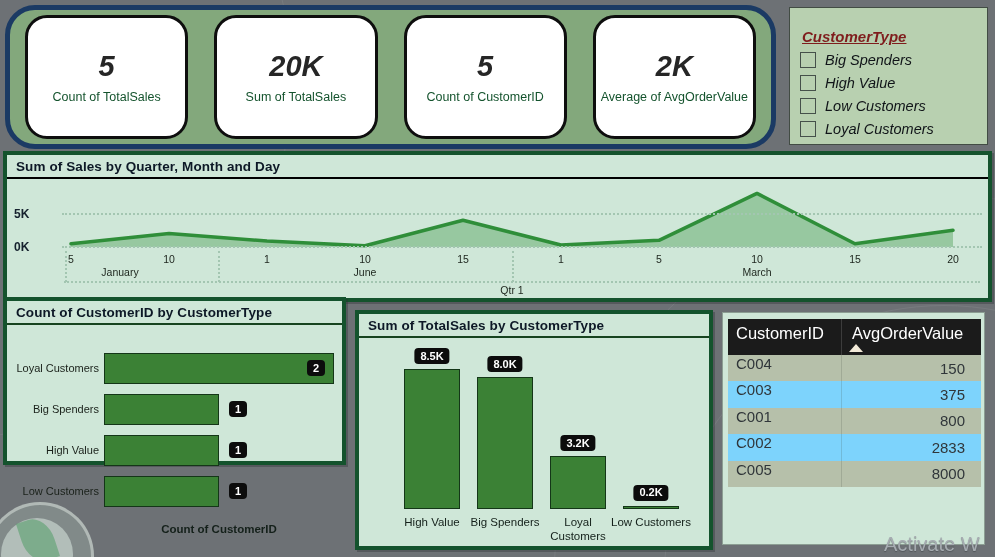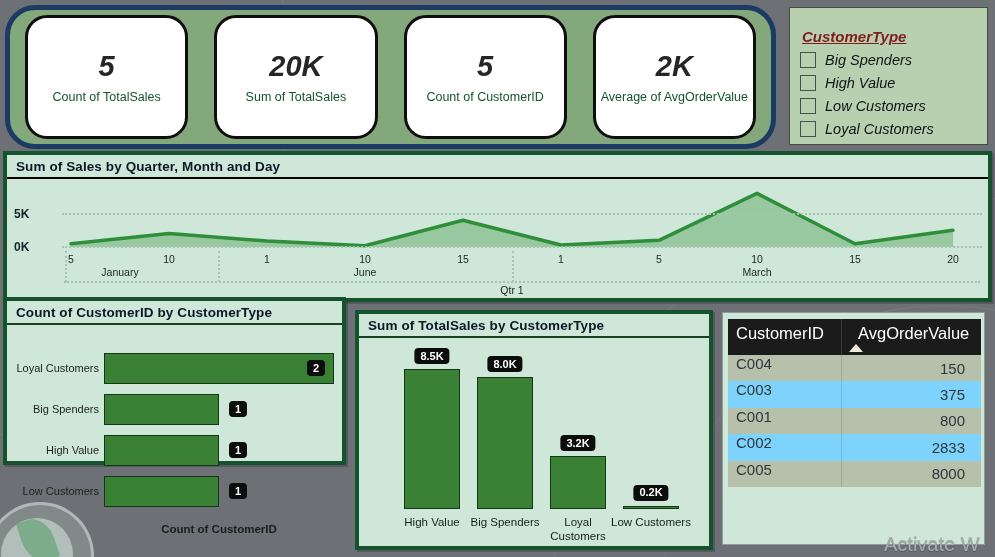--- a/index.html
+++ b/index.html
@@ -57,21 +57,21 @@
   .axis-label{position:absolute;font-size:11.5px;font-weight:bold;color:#14201a;text-align:center;}
   .vbar-cat{position:absolute;font-size:11.5px;color:#14201a;text-align:center;line-height:14px;}
 
   
   #table-panel{position:absolute;left:722px;top:312px;width:263px;height:233px;background:#cfe7d8;
       border:1px solid rgba(40,50,45,.4);box-sizing:border-box;}
   .tbl{position:absolute;left:5px;top:6px;width:253px;}
   .tbl-header{display:flex;background:#1b1b1b;color:#fff;height:36px;box-sizing:border-box;}
   .th{font-size:16.5px;padding-top:5px;position:relative;box-sizing:border-box;cursor:pointer;}
   .th1{width:113px;padding-left:8px;}
-  .th2{width:140px;padding-left:16px;border-left:1px solid #3c3c3c;}
+  .th2{width:140px;padding-left:10px;border-left:1px solid #3c3c3c;}
   .sort-arrow{position:absolute;left:7px;bottom:3px;width:0;height:0;
       border-left:7px solid transparent;border-right:7px solid transparent;border-bottom:8px solid #f2ead8;}
   .tbl-row{display:flex;height:26.4px;align-items:flex-start;font-size:15px;color:#30363a;box-sizing:border-box;}
   .tr-dark{background:#b6c0aa;}
   .tr-light{background:#7dd3fc;}
   .td1{width:105px;padding-left:8px;}
   .td2{width:132px;padding-right:8px;text-align:right;border-left:1px solid rgba(60,70,60,.18);height:100%;
       display:flex;align-items:center;justify-content:flex-end;box-sizing:border-box;}
 
   

